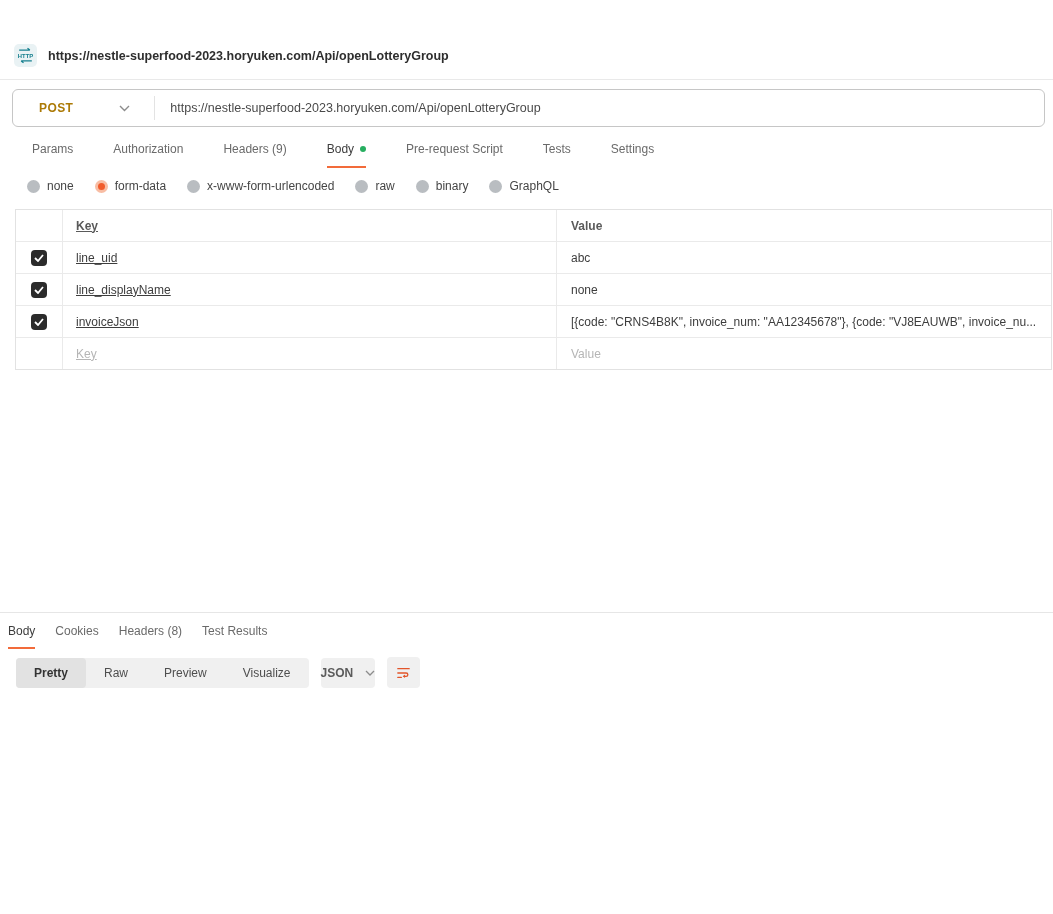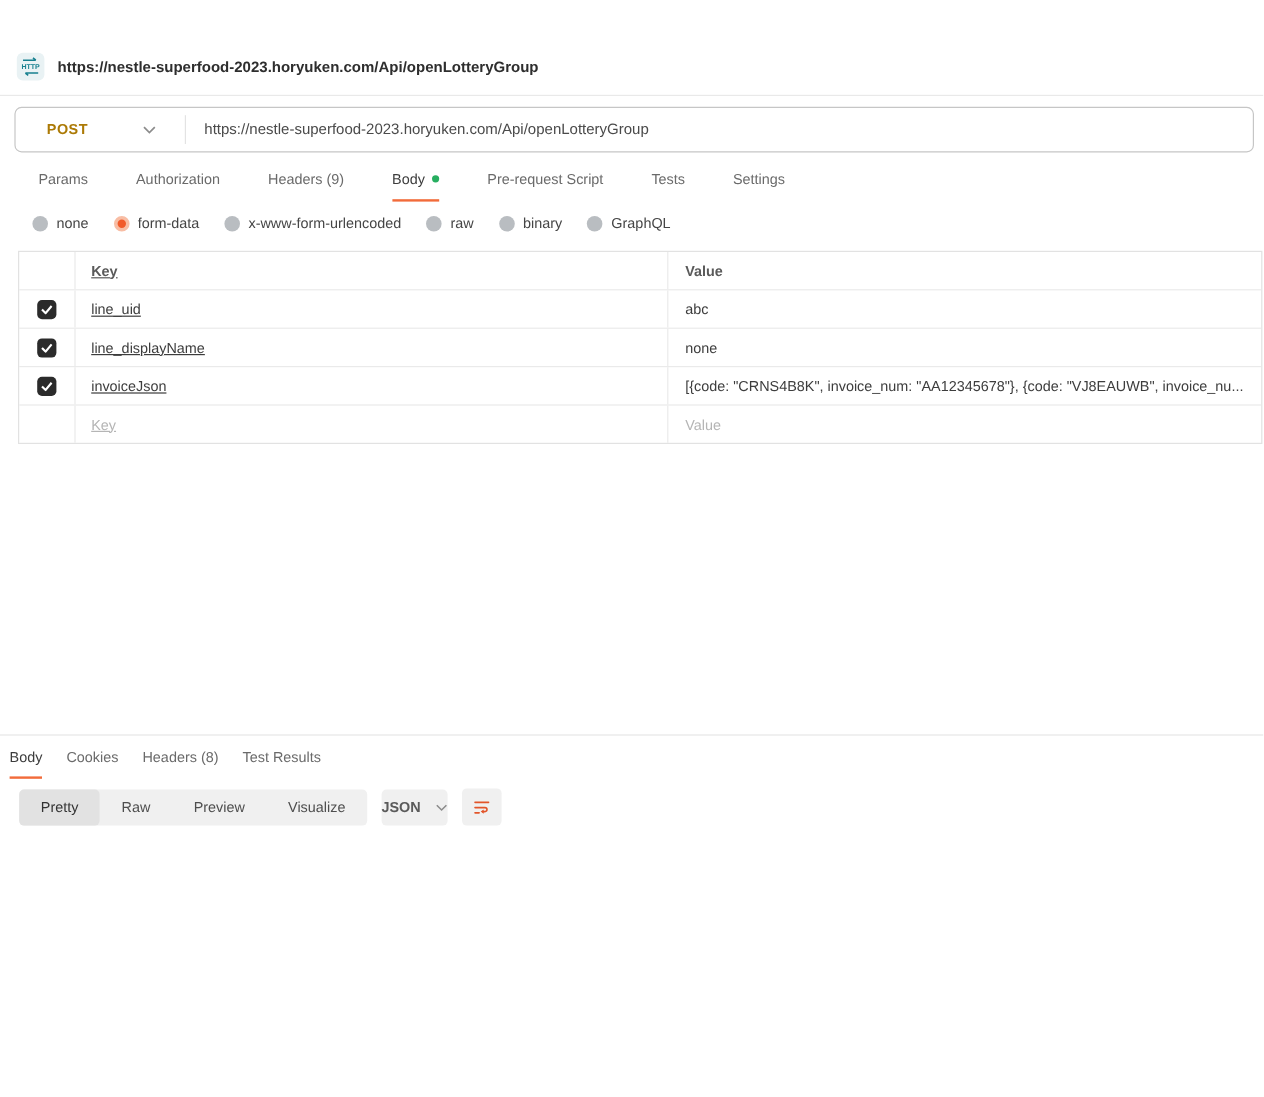--- a/index.html
+++ b/index.html
@@ -54,21 +54,21 @@
 
   
   .respsection { position:absolute; top:580px; left:0; right:0; bottom:0; border-top:1px solid #e6e6e6; }
   .resptabs { display:flex; gap:20px; padding:11px 0 0 8px; font-size:12px; color:#6a6a6a; }
   .ptab { padding-bottom:9px; }
   .ptab.active { color:#3c3c3c; border-bottom:2px solid #f26b3a; }
 
   .resp-toolbar { display:flex; gap:12px; margin:8px 0 0 16px; align-items:center; }
   .segmented { display:flex; background:#f0f0f0; border-radius:4px; }
   .seg { padding:8px 18px; font-size:12px; color:#4e4e4e; border-radius:4px; }
-  .seg.active { background:#e2e2e2; color:#333; }
+  .seg.active { background:#e2e2e2; color:#333;font-weight:bold; }
   .jsonpill { display:flex; align-items:center; gap:12px; background:#f0f0f0; border-radius:4px;
     padding:8px 0; font-size:12px; color:#5b5b5b; font-weight:bold; }
   .wrapbtn { background:#f0f0f0; border-radius:4px; width:33px; height:31px;
     display:flex; align-items:center; justify-content:center; }
 
   
   .codearea { position:absolute; top:662px; left:0; right:0; bottom:8px; overflow:hidden;
     font-family:"DejaVu Sans Mono", monospace; font-size:12px; line-height:18px; }
 
   .hscroll { position:absolute; left:0; right:0; bottom:3px; height:3px; background:#d3e3f2; }

